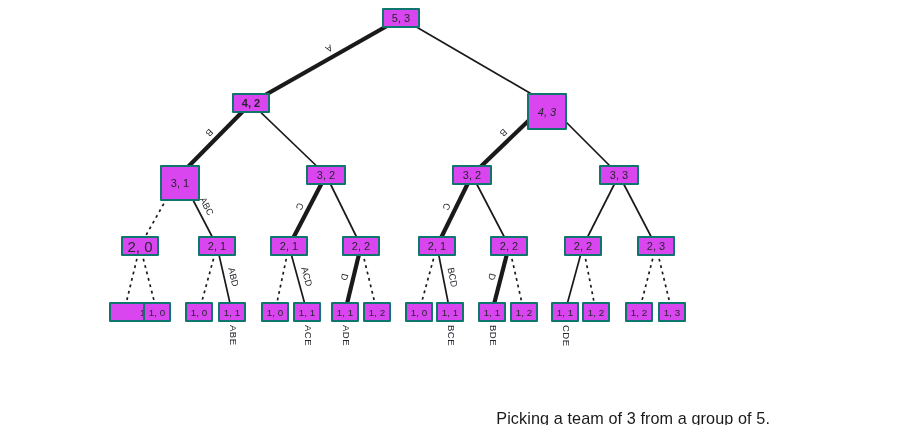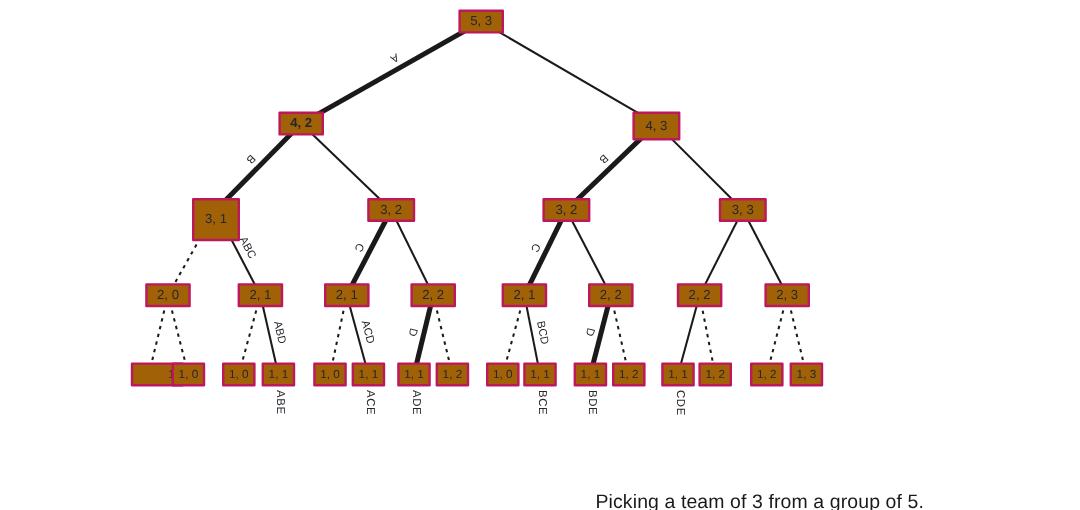--- a/index.html
+++ b/index.html
@@ -6,22 +6,22 @@
   #canvas{
     position:relative;width:900px;height:425px;background:#ffffff;overflow:hidden;
     font-family:"Liberation Sans",sans-serif;
   }
   #edges{position:absolute;left:0;top:0;}
   #edges text{
     font-family:"Liberation Sans",sans-serif;
     font-size:9.3px;fill:#26262e;text-anchor:middle;dominant-baseline:central;
   }
   .node{
-    position:absolute;box-sizing:border-box;background:#a16207;
-    border:2px solid #be185d;border-radius:1px;
+    position:absolute;box-sizing:border-box;background:#d946ef;
+    border:2px solid #0f766e;border-radius:1px;
     display:flex;align-items:center;justify-content:center;
     color:#26262e;white-space:nowrap;
   }
   .leaf-tag{
     position:absolute;writing-mode:vertical-rl;text-orientation:mixed;
     font-size:9.5px;color:#26262e;letter-spacing:0.5px;line-height:12px;width:12px;
     text-align:left;
   }
   .caption{
     position:absolute;left:0;top:384px;width:770px;text-align:right;
@@ -71,26 +71,26 @@
       <text transform="translate(491.78447434095597 276.75509187570077) rotate(104.44403572449225)">D</text>
       <line x1="509" y1="246" x2="524" y2="312" stroke="#1a1a1a" stroke-width="1.7" stroke-dasharray="2.8 3.8"></line>
       <line x1="583" y1="246" x2="565" y2="312" stroke="#1a1a1a" stroke-width="1.7"></line>
       <line x1="583" y1="246" x2="596" y2="312" stroke="#1a1a1a" stroke-width="1.7" stroke-dasharray="2.8 3.8"></line>
       <line x1="656" y1="246" x2="639" y2="312" stroke="#1a1a1a" stroke-width="1.7" stroke-dasharray="2.8 3.8"></line>
       <line x1="656" y1="246" x2="672" y2="312" stroke="#1a1a1a" stroke-width="1.7" stroke-dasharray="2.8 3.8"></line>
     </svg>
   <div id="nodes">
       <div class="node" style="left: 382px; top: 8px; width: 38px; height: 20px; font-size: 11px;">5, 3</div>
       <div class="node" style="left: 232px; top: 93px; width: 38px; height: 20px; font-size: 11px; font-weight: bold;">4, 2</div>
-      <div class="node" style="left: 527px; top: 93px; width: 40px; height: 24px; font-size: 11px;">4, 3</div>
+      <div class="node" style="left: 527px; top: 93px; width: 40px; height: 37px; font-size: 11px; font-style: italic;">4, 3</div>
       <div class="node" style="left: 160px; top: 165px; width: 40px; height: 36px; font-size: 11px;">3, 1</div>
       <div class="node" style="left: 306px; top: 165px; width: 40px; height: 20px; font-size: 11px;">3, 2</div>
       <div class="node" style="left: 452px; top: 165px; width: 40px; height: 20px; font-size: 11px;">3, 2</div>
       <div class="node" style="left: 599px; top: 165px; width: 40px; height: 20px; font-size: 11px;">3, 3</div>
-      <div class="node" style="left: 121px; top: 236px; width: 38px; height: 20px; font-size: 11px;">2, 0</div>
+      <div class="node" style="left: 121px; top: 236px; width: 38px; height: 20px; font-size: 15px;">2, 0</div>
       <div class="node" style="left: 198px; top: 236px; width: 38px; height: 20px; font-size: 11px;">2, 1</div>
       <div class="node" style="left: 270px; top: 236px; width: 38px; height: 20px; font-size: 11px;">2, 1</div>
       <div class="node" style="left: 342px; top: 236px; width: 38px; height: 20px; font-size: 11px;">2, 2</div>
       <div class="node" style="left: 418px; top: 236px; width: 38px; height: 20px; font-size: 11px;">2, 1</div>
       <div class="node" style="left: 490px; top: 236px; width: 38px; height: 20px; font-size: 11px;">2, 2</div>
       <div class="node" style="left: 564px; top: 236px; width: 38px; height: 20px; font-size: 11px;">2, 2</div>
       <div class="node" style="left: 637px; top: 236px; width: 38px; height: 20px; font-size: 11px;">2, 3</div>
       <div class="node" style="left: 109px; top: 302px; width: 30px; height: 20px; font-size: 9.8px; padding-left: 40px;">1, –1</div>
       <div class="node" style="left: 143px; top: 302px; width: 28px; height: 20px; font-size: 9.8px;">1, 0</div>
       <div class="node" style="left: 185px; top: 302px; width: 28px; height: 20px; font-size: 9.8px;">1, 0</div>

